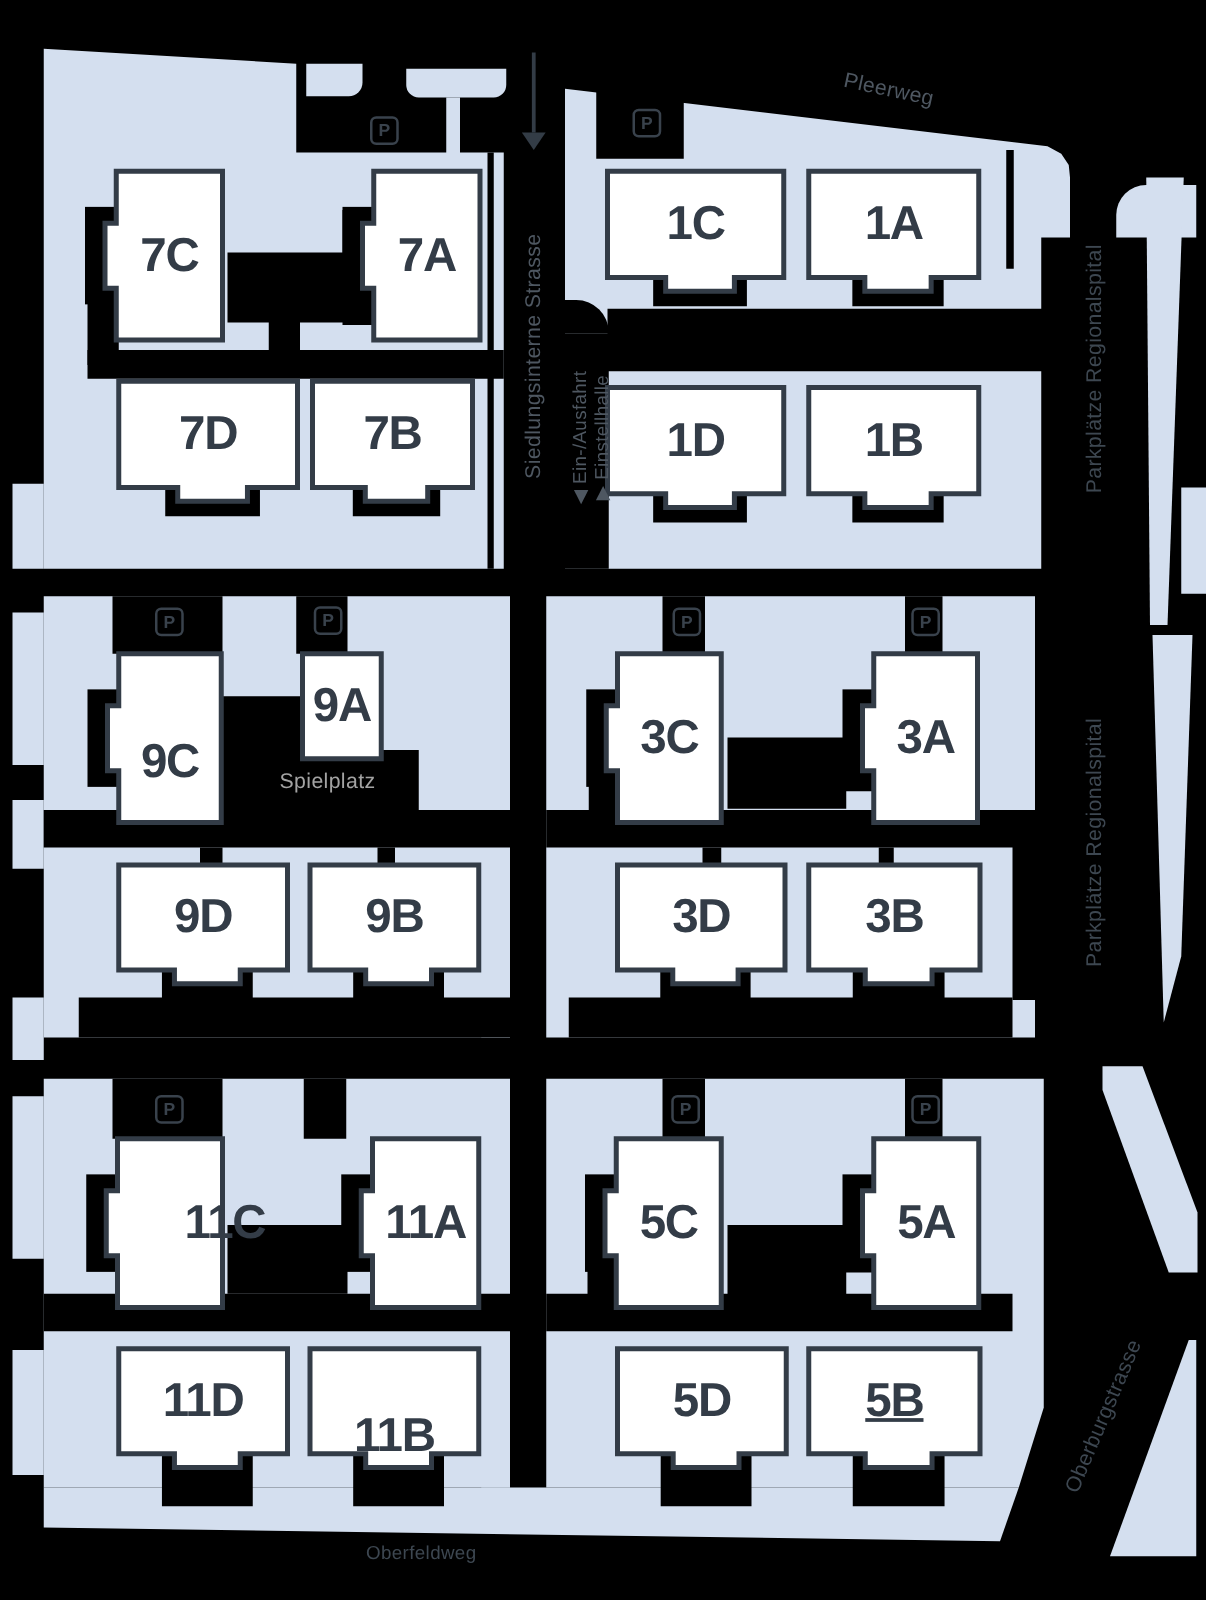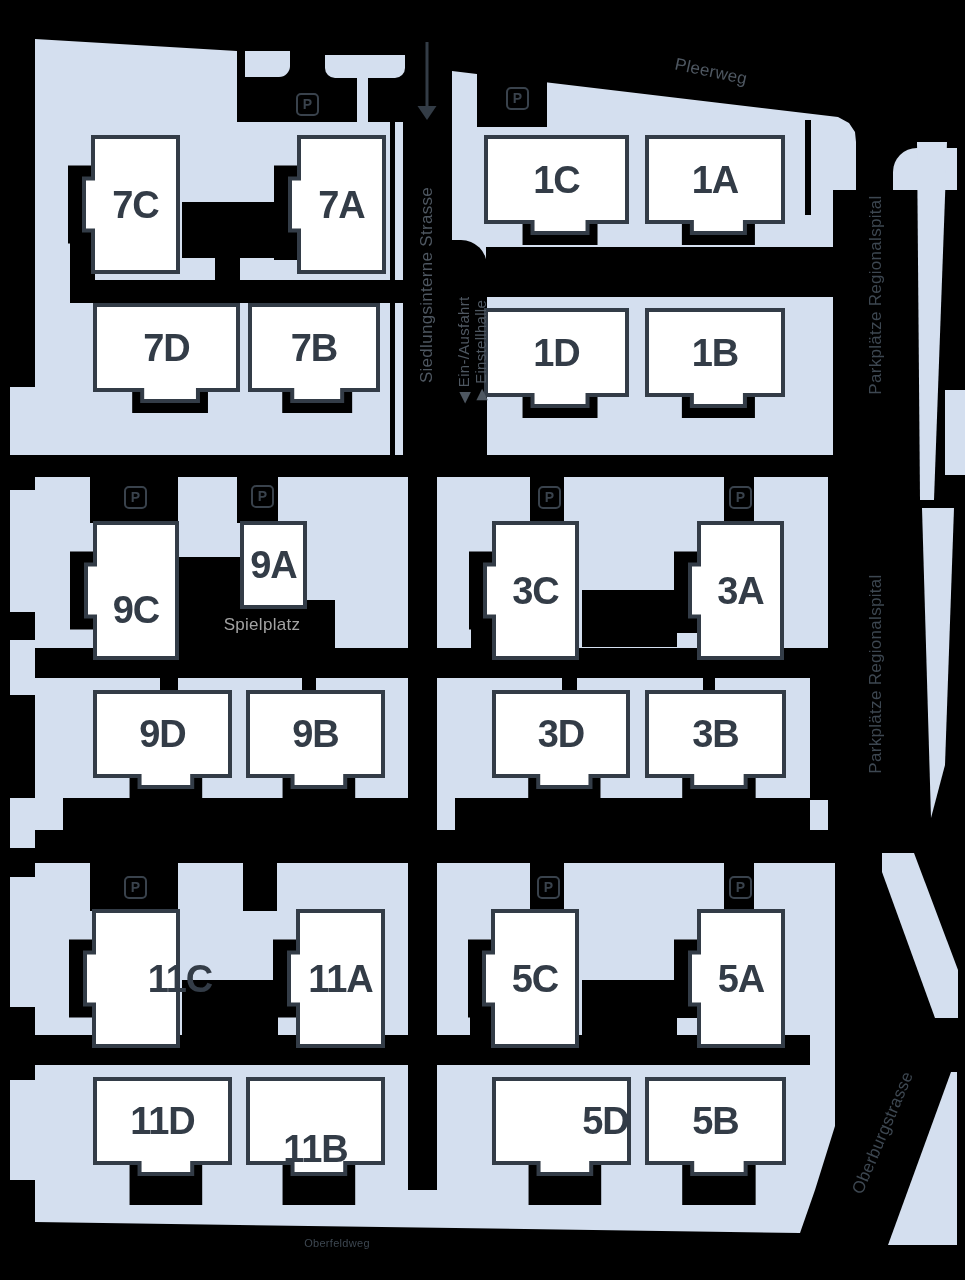--- a/index.html
+++ b/index.html
@@ -150,34 +150,34 @@
       <div class="blabel" style="left: 535.5px; top: 590.5px; transform: translate(-50%, -50%);">3C</div>
       <div class="blabel" style="left: 740.5px; top: 590.5px; transform: translate(-50%, -50%);">3A</div>
       <div class="blabel" style="left: 561px; top: 734px; transform: translate(-50%, -50%);">3D</div>
       <div class="blabel" style="left: 715.5px; top: 734px; transform: translate(-50%, -50%);">3B</div>
       <div class="blabel" style="left: 136px; top: 978.5px; transform: translate(-50%, -50%); margin-left: 44px;">11C</div>
       <div class="blabel" style="left: 340.5px; top: 978.5px; transform: translate(-50%, -50%);">11A</div>
       <div class="blabel" style="left: 162.5px; top: 1121px; transform: translate(-50%, -50%);">11D</div>
       <div class="blabel" style="left: 315.5px; top: 1121px; transform: translate(-50%, -50%); margin-top: 28px;">11B</div>
       <div class="blabel" style="left: 535px; top: 978.5px; transform: translate(-50%, -50%);">5C</div>
       <div class="blabel" style="left: 741px; top: 978.5px; transform: translate(-50%, -50%);">5A</div>
-      <div class="blabel" style="left: 561.5px; top: 1121px; transform: translate(-50%, -50%); margin-left: 44px;">5D</div>
-      <div class="blabel" style="left: 715.5px; top: 1121px; transform: translate(-50%, -50%);">5B</div>
+      <div class="blabel" style="left: 561.5px; top: 1121px; transform: translate(-50%, -50%);">5D</div>
+      <div class="blabel" style="left: 715.5px; top: 1121px; transform: translate(-50%, -50%); text-decoration: underline;">5B</div>
       <div class="picon" style="left: 296px; top: 93px;">P</div>
       <div class="picon" style="left: 506px; top: 87px;">P</div>
       <div class="picon" style="left: 124px; top: 486px;">P</div>
       <div class="picon" style="left: 251px; top: 485px;">P</div>
       <div class="picon" style="left: 538px; top: 486px;">P</div>
       <div class="picon" style="left: 729px; top: 486px;">P</div>
       <div class="picon" style="left: 124px; top: 876px;">P</div>
       <div class="picon" style="left: 537px; top: 876px;">P</div>
       <div class="picon" style="left: 729px; top: 876px;">P</div>
       <div class="slabel" style="left: 711px; top: 72px; font-size: 17px; color: rgb(78, 87, 97); transform: translate(-50%, -50%) rotate(12deg);">Pleerweg</div>
       <div class="slabel" style="left: 427px; top: 285px; font-size: 17px; color: rgb(78, 87, 97); transform: translate(-50%, -50%) rotate(-90deg);">Siedlungsinterne Strasse</div>
       <div class="slabel" style="left: 464px; top: 350px; font-size: 15px; color: rgb(78, 87, 97); transform: translate(-50%, -50%) rotate(-90deg);">◀ Ein-/Ausfahrt</div>
       <div class="slabel" style="left: 481px; top: 350px; font-size: 15px; color: rgb(78, 87, 97); transform: translate(-50%, -50%) rotate(-90deg);">▶ Einstellhalle</div>
       <div class="slabel" style="left: 876px; top: 295px; font-size: 17px; color: rgb(61, 71, 81); transform: translate(-50%, -50%) rotate(-90deg);">Parkplätze Regionalspital</div>
       <div class="slabel" style="left: 876px; top: 674px; font-size: 17px; color: rgb(61, 71, 81); transform: translate(-50%, -50%) rotate(-90deg);">Parkplätze Regionalspital</div>
       <div class="slabel" style="left: 262px; top: 625px; font-size: 17px; color: #a3a3a3; transform: translate(-50%, -50%) rotate(0deg);">Spielplatz</div>
-      <div class="slabel" style="left: 337px; top: 1243px; font-size: 11px; color: rgb(61, 71, 81); transform: translate(-50%, -50%) rotate(0deg);">Oberfeldweg</div>
+      <div class="slabel" style="left: 337px; top: 1243px; font-size: 15px; color: rgb(61, 71, 81); transform: translate(-50%, -50%) rotate(0deg);">Oberfeldweg</div>
       <div class="slabel" style="left: 883px; top: 1133px; font-size: 17px; color: rgb(61, 71, 81); transform: translate(-50%, -50%) rotate(-67deg);">Oberburgstrasse</div>
     </div>
 </div>
 
 </body></html>

